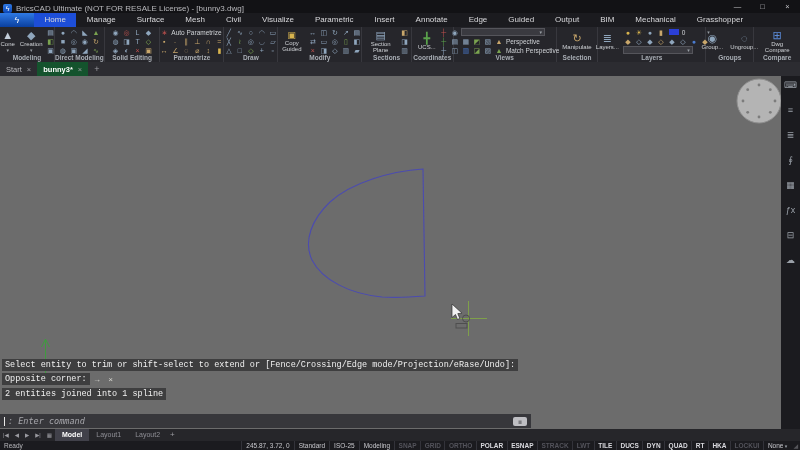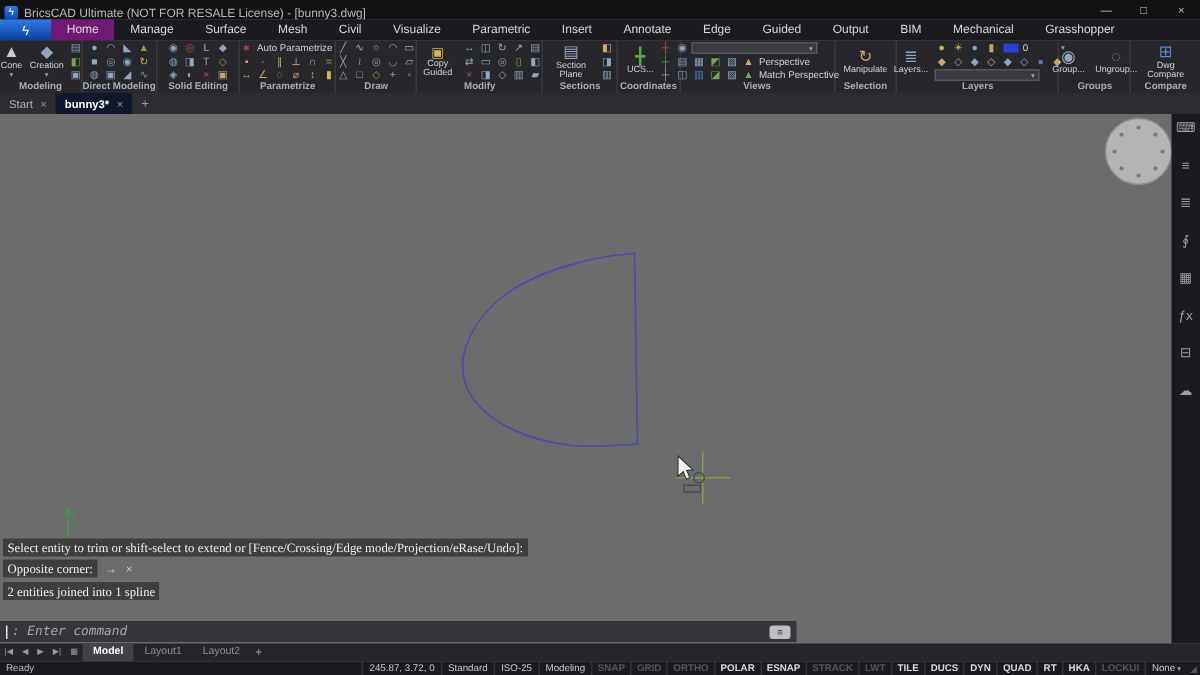--- a/index.html
+++ b/index.html
@@ -10,21 +10,21 @@
   .applogo{width:9px;height:9px;margin:0 4px 0 3px;border-radius:2px;background:linear-gradient(#2f7ae5,#0b47b8);
            color:#fff;font-size:7px;line-height:9px;text-align:center}
   .titletext{font-size:8px;color:#b9b9bd;white-space:nowrap}
   .wincontrols{margin-left:auto;display:flex}
   .wbtn{width:25px;text-align:center;font-size:7.5px;color:#c2c2c6;line-height:13px}
   
   .menubar{position:absolute;top:13px;left:0;right:0;height:14px;background:#1b1b1f;display:flex;align-items:stretch;z-index:30}
   .appbtn{width:34px;background:linear-gradient(#2f7ae5,#0a3f9e);color:#fff;font-size:9px;line-height:14px;text-align:center}
   .mtabs{display:flex}
   .mtab{font-size:8px;color:#d9d9dc;line-height:14px;padding:0 10.5px;white-space:nowrap}
-  .mtab.on{background:#701a75}
+  .mtab.on{background:#1d4ed8}
   
   .ribbon{position:absolute;top:27px;left:0;right:0;height:35px;background:#26262b;display:flex;z-index:30}
   .group{display:flex;flex-direction:column;border-right:1px solid #38383e;box-sizing:border-box}
   .gbody{flex:1;display:flex;align-items:center;justify-content:center;padding:1px 1px 0 1px;min-height:0}
   .glabel{height:8px;line-height:8px;font-size:6.5px;font-weight:bold;color:#a9aeb5;text-align:center;white-space:nowrap}
   .rows{display:flex;flex-direction:column;justify-content:center}
   .irow{display:flex;align-items:center;gap:1px;height:9px}
   .ic{display:inline-block;width:10px;height:9px;line-height:9px;font-size:7px;text-align:center;color:#8fa6bd;flex:0 0 auto}
   .ics{display:inline-flex;gap:1px}
   .bigbtn{display:flex;flex-direction:column;align-items:center;justify-content:center;padding:0 2px}
@@ -35,30 +35,30 @@
   .caret::after{content:"▾"}
   .icol{display:flex;flex-direction:column;justify-content:center}
   .tinylabel{font-size:6.5px;color:#cfd2d6;white-space:nowrap;line-height:9px;padding-left:1px}
   .vdrop{height:8px;background:#3a3a40;border:1px solid #55555b;display:inline-flex;align-items:center;justify-content:flex-end;box-sizing:border-box}
   .vdrop::after{content:"▾";font-size:5px;color:#9aa0a6;padding-right:2px}
   .swatch{width:10px;height:6px;display:inline-block;margin:0 2px}
   .layname{font-size:6.5px;color:#d0d3d7;line-height:9px}
   
   .doctabs{position:absolute;top:62px;left:0;right:0;height:14px;background:#2c2c31;display:flex;align-items:stretch;z-index:30}
   .dtab{display:flex;align-items:center;padding:0 6px;font-size:7.5px;color:#b7b7bc;gap:5px}
-  .dtab.on{background:#0f172a;color:#ffffff;font-weight:bold}
+  .dtab.on{background:#14532d;color:#ffffff;font-weight:bold}
   .dtab-close{font-size:7.5px;color:#9a9aa0;font-weight:normal}
   .addtab{font-size:9px;color:#9a9aa0;line-height:14px;padding:0 6px}
   
   .canvas{position:absolute;top:76px;left:0;right:19px;bottom:21px;background:#6c6c6c}
   .sidepanel{position:absolute;top:76px;right:0;width:19px;bottom:21px;background:#1b1b1f;display:flex;flex-direction:column;align-items:center;padding-top:4px;z-index:20}
   .side-ic{color:#9aa0a8;font-size:9px;line-height:10px;height:25px;text-align:center;width:100%}
   .overlay{position:absolute;top:0;left:0;z-index:10;pointer-events:none}
   
-  .console{position:absolute;left:2px;top:358px;z-index:15;font-family:Liberation Serif, serif;font-size:8.5px;color:#f1f1f1}
+  .console{position:absolute;left:2px;top:358px;z-index:15;font-family:Liberation Mono, monospace;font-size:8.5px;color:#f1f1f1}
   .cmdline{height:14.3px;display:flex;align-items:center}
   .cmdbox{background:#3e3e3f;padding:1px 3px;white-space:pre}
   .cmdmark{color:#d6d6d0;margin-left:5px;font-size:8px;letter-spacing:2px}
   .cmdinput{position:absolute;left:0;top:414px;width:531px;height:14px;background:#37373b;display:flex;align-items:center;z-index:15;
             font-family:"DejaVu Sans Mono",monospace;font-size:8.5px;color:#a6a6ab;font-style:italic}
   .caretbar{width:1px;height:9px;background:#e8e8e8;margin:0 3px 0 4px}
   .grip{margin-left:auto;margin-right:4px;width:14px;height:9px;background:#bfbfc3;border-radius:2px;color:#3a3a3e;
         font-size:6px;line-height:9px;text-align:center;font-style:normal}
   
   .rowA{position:absolute;left:0;right:0;bottom:9px;height:12px;background:#26262a;display:flex;align-items:stretch;z-index:30}

